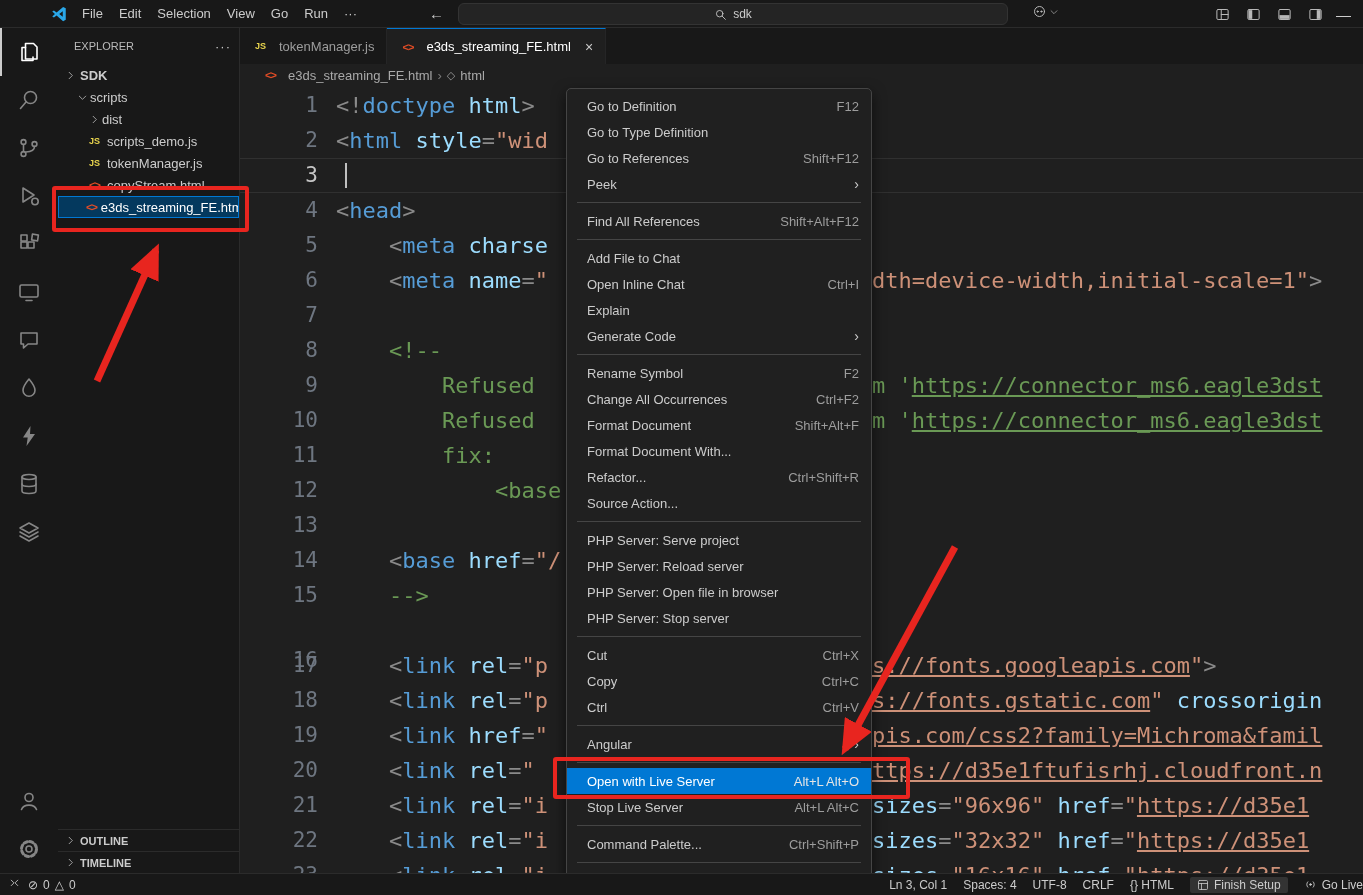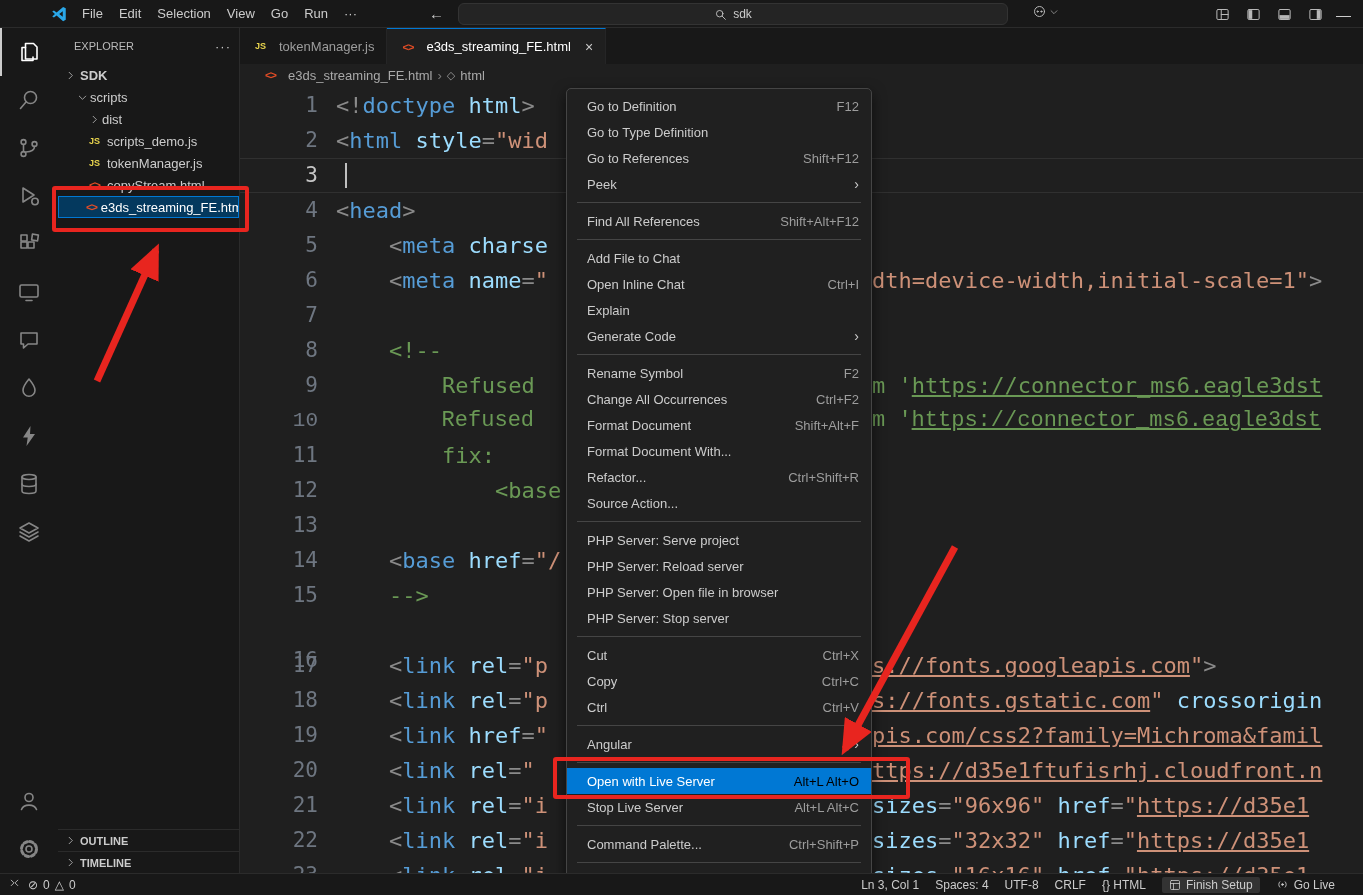--- a/index.html
+++ b/index.html
@@ -68,29 +68,29 @@
   .caret{position:absolute;left:105px;top:5px;width:2px;height:25px;background:#bfbfbf;}
   .c-tag{color:var(--tag);} .c-attr{color:var(--attribute);} .c-str{color:var(--string);}
   .c-com{color:var(--comment);} .c-pun{color:var(--punct);} .c-txt{color:var(--text);}
   .u{text-decoration:underline;}
 
   
   .ctxmenu{position:absolute;left:566px;top:88px;width:306px;background:#202020;border:1px solid #454545;border-radius:5px;box-shadow:0 5px 14px rgba(0,0,0,.6);padding:4px 0;z-index:40;font-size:13px;}
   .cm-item{height:26px;display:flex;align-items:center;padding:0 12px 0 20px;color:#cccccc;justify-content:space-between;white-space:nowrap;}
   .cm-item .sc{color:#9d9d9d;margin-left:24px;}
   .cm-item.hl{background:var(--accent);color:#ffffff;}
-  .cm-item.hl .sc{color:#000000;}
+  .cm-item.hl .sc{color:#e5e5e5;}
   .cm-item .subchev{color:#cccccc;font-size:14px;}
   .cm-sep{height:1px;background:#454545;margin:5px 10px;}
   .cm-cam{margin-left:8px;color:#c5c5c5;}
 
   
   .statusbar{position:absolute;left:0;right:0;bottom:0;height:22px;background:#181818;border-top:1px solid #2b2b2b;display:flex;align-items:center;justify-content:space-between;font-size:12px;color:#cccccc;z-index:50;}
   .st-left{display:flex;align-items:center;gap:7px;padding-left:8px;}
-  .st-right{display:flex;align-items:center;gap:16px;padding-right:28px;}
+  .st-right{display:flex;align-items:center;gap:16px;padding-right:0;}
   .st-item{display:flex;align-items:center;gap:5px;white-space:nowrap;}
   .st-item.boxed{background:#333333;padding:1px 7px;border-radius:2px;}
 
   
   .annot-box{position:absolute;border:4px solid var(--annotation);border-radius:3px;z-index:60;pointer-events:none;}
   #annot-box-explorer{left:52px;top:186px;width:197px;height:46px;}
   #annot-box-menu{left:553px;top:757px;width:357px;height:42px;}
   .arrows{position:absolute;left:0;top:0;z-index:70;pointer-events:none;}
 </style>
 </head>
@@ -371,21 +371,21 @@
   <div class="code" id="code">
       <div class="row" style="top: 2px;"><span class="ln">1</span><span class="ltxt"><span class="c-pun">&lt;!</span><span class="c-tag">doctype</span><span class="c-attr"> html</span><span class="c-pun">&gt;</span></span></div>
       <div class="row" style="top: 37px;"><span class="ln">2</span><span class="ltxt"><span class="c-pun">&lt;</span><span class="c-tag">html</span><span class="c-txt"> </span><span class="c-attr">style</span><span class="c-pun">=</span><span class="c-str">"wid</span></span></div>
       <div class="row cur" style="top: 72px;"><span class="ln">3</span><div class="caret"></div></div>
       <div class="row" style="top: 107px;"><span class="ln">4</span><span class="ltxt"><span class="c-pun">&lt;</span><span class="c-tag">head</span><span class="c-pun">&gt;</span></span></div>
       <div class="row" style="top: 142px;"><span class="ln">5</span><span class="ltxt"><span class="c-txt">    </span><span class="c-pun">&lt;</span><span class="c-tag">meta</span><span class="c-txt"> </span><span class="c-attr">charse</span></span></div>
       <div class="row" style="top: 177px;"><span class="ln">6</span><span class="ltxt"><span class="c-txt">    </span><span class="c-pun">&lt;</span><span class="c-tag">meta</span><span class="c-txt"> </span><span class="c-attr">name</span><span class="c-pun">=</span><span class="c-str">"</span></span><span class="rtxt"><span class="c-str">dth=device-width,initial-scale=1"</span><span class="c-pun">&gt;</span></span></div>
       <div class="row" style="top: 212px;"><span class="ln">7</span></div>
       <div class="row" style="top: 247px;"><span class="ln">8</span><span class="ltxt"><span class="c-txt">    </span><span class="c-com">&lt;!--</span></span></div>
       <div class="row" style="top: 282px;"><span class="ln">9</span><span class="ltxt"><span class="c-com">        Refused </span></span><span class="rtxt"><span class="c-com">m '</span><span class="c-com u">https://connector_ms6.eagle3dst</span></span></div>
-      <div class="row" style="top: 317px; font-family: Liberation Mono, monospace;"><span class="ln">10</span><span class="ltxt"><span class="c-com">        Refused </span></span><span class="rtxt"><span class="c-com">m '</span><span class="c-com u">https://connector_ms6.eagle3dst</span></span></div>
+      <div class="row" style="top: 317px;"><span class="ln">10</span><span class="ltxt"><span class="c-com">        Refused </span></span><span class="rtxt"><span class="c-com">m '</span><span class="c-com u">https://connector_ms6.eagle3dst</span></span></div>
       <div class="row" style="top: 352px;"><span class="ln">11</span><span class="ltxt"><span class="c-com">        fix:</span></span></div>
       <div class="row" style="top: 387px;"><span class="ln">12</span><span class="ltxt"><span class="c-com">            &lt;base hr</span></span></div>
       <div class="row" style="top: 422px;"><span class="ln">13</span></div>
       <div class="row" style="top: 457px;"><span class="ln">14</span><span class="ltxt"><span class="c-txt">    </span><span class="c-pun">&lt;</span><span class="c-tag">base</span><span class="c-txt"> </span><span class="c-attr">href</span><span class="c-pun">=</span><span class="c-str">"/</span></span></div>
       <div class="row" style="top: 492px;"><span class="ln">15</span><span class="ltxt"><span class="c-com">    --&gt;</span></span></div>
       <div class="row" style="top: 557px;"><span class="ln">16</span></div>
       <div class="row" style="top: 562px;"><span class="ln">17</span><span class="ltxt"><span class="c-txt">    </span><span class="c-pun">&lt;</span><span class="c-tag">link</span><span class="c-txt"> </span><span class="c-attr">rel</span><span class="c-pun">=</span><span class="c-str">"p</span></span><span class="rtxt"><span class="c-str u">s://fonts.googleapis.com</span><span class="c-str">"</span><span class="c-pun">&gt;</span></span></div>
       <div class="row" style="top: 597px;"><span class="ln">18</span><span class="ltxt"><span class="c-txt">    </span><span class="c-pun">&lt;</span><span class="c-tag">link</span><span class="c-txt"> </span><span class="c-attr">rel</span><span class="c-pun">=</span><span class="c-str">"p</span></span><span class="rtxt"><span class="c-str u">s://fonts.gstatic.com</span><span class="c-str">" </span><span class="c-attr">crossorigin</span></span></div>
       <div class="row" style="top: 632px;"><span class="ln">19</span><span class="ltxt"><span class="c-txt">    </span><span class="c-pun">&lt;</span><span class="c-tag">link</span><span class="c-txt"> </span><span class="c-attr">href</span><span class="c-pun">=</span><span class="c-str">"</span></span><span class="rtxt"><span class="c-str u">pis.com/css2?family=Michroma&amp;famil</span></span></div>
       <div class="row" style="top: 667px;"><span class="ln">20</span><span class="ltxt"><span class="c-txt">    </span><span class="c-pun">&lt;</span><span class="c-tag">link</span><span class="c-txt"> </span><span class="c-attr">rel</span><span class="c-pun">=</span><span class="c-str">"</span></span><span class="rtxt"><span class="c-str u">ttps://d35e1ftufisrhj.cloudfront.n</span></span></div>

